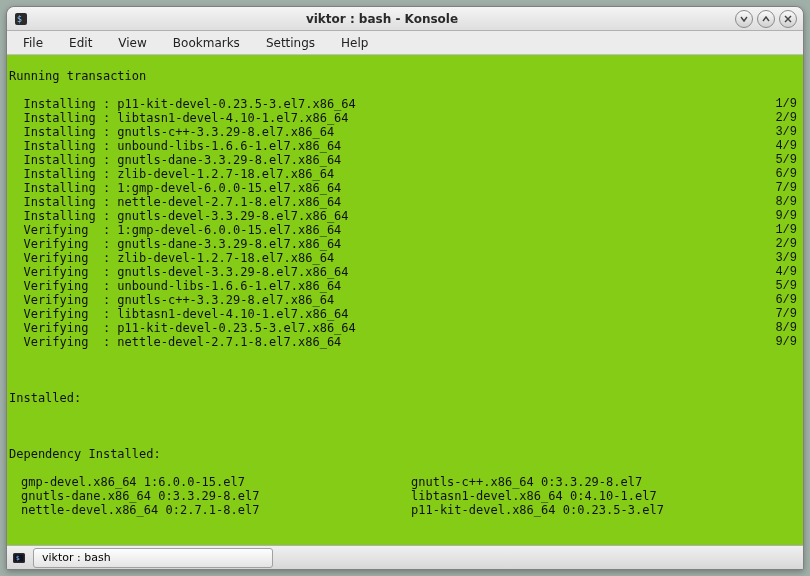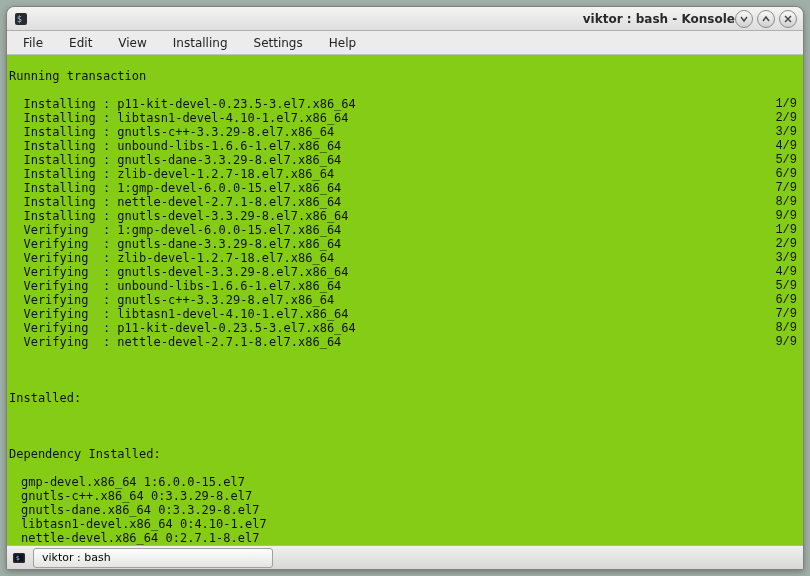--- a/index.html
+++ b/index.html
@@ -34,21 +34,21 @@
   }
   .titlebar .icon {
     margin-left: 6px;
     width: 16px; height: 16px;
     display: inline-flex;
     align-items: center;
     justify-content: center;
   }
   .titlebar .title {
     flex: 1;
-    text-align: right;
+    text-align: center;
     font-weight: bold;
     color: #2a2a2a;
     font-size: 12px;
   }
   .titlebar .controls {
     display: flex;
     gap: 4px;
     margin-right: 6px;
   }
   .winbtn {
@@ -84,21 +84,21 @@
     font-family: "DejaVu Sans Mono", "Liberation Mono", monospace;
     font-size: 12px;
     line-height: 14px;
     padding: 0 2px 2px 2px;
     white-space: pre;
     overflow: hidden;
   }
   .termrow { display: flex; }
   .termleft { flex: 1; }
   .termright { text-align: right; padding-right: 4px; min-width: 40px; font-family: Liberation Mono, monospace; }
-  .deprow { display: flex; padding-left: 12px; flex-direction: column;}
+  .deprow { display: flex; padding-left: 12px;}
   .depcol { flex: 1; }
   .taskbar {
     height: 24px;
     background: linear-gradient(#f0f0f0, #d8d8d8);
     border-top: 1px solid #b0b0b0;
     display: flex;
     align-items: center;
     padding: 0 4px;
     gap: 6px;
   }
@@ -146,21 +146,21 @@
             <line x1="7" y1="1" x2="1" y2="7" stroke="#444" stroke-width="1.4"></line>
           </svg>
       </span>
     </span>
   </div>
 
   <div class="menubar">
     <span class="menuitem">File</span>
     <span class="menuitem">Edit</span>
     <span class="menuitem">View</span>
-    <span class="menuitem">Installing</span>
+    <span class="menuitem">Bookmarks</span>
     <span class="menuitem">Settings</span>
     <span class="menuitem">Help</span>
   </div>
 
   <div class="terminal">
 <div>Running transaction</div>
 <div id="txn-block"><div class="termrow"><span class="termleft">  Installing : p11-kit-devel-0.23.5-3.el7.x86_64</span><span class="termright">1/9</span></div><div class="termrow"><span class="termleft">  Installing : libtasn1-devel-4.10-1.el7.x86_64</span><span class="termright">2/9</span></div><div class="termrow"><span class="termleft">  Installing : gnutls-c++-3.3.29-8.el7.x86_64</span><span class="termright">3/9</span></div><div class="termrow"><span class="termleft">  Installing : unbound-libs-1.6.6-1.el7.x86_64</span><span class="termright">4/9</span></div><div class="termrow"><span class="termleft">  Installing : gnutls-dane-3.3.29-8.el7.x86_64</span><span class="termright">5/9</span></div><div class="termrow"><span class="termleft">  Installing : zlib-devel-1.2.7-18.el7.x86_64</span><span class="termright">6/9</span></div><div class="termrow"><span class="termleft">  Installing : 1:gmp-devel-6.0.0-15.el7.x86_64</span><span class="termright">7/9</span></div><div class="termrow"><span class="termleft">  Installing : nettle-devel-2.7.1-8.el7.x86_64</span><span class="termright">8/9</span></div><div class="termrow"><span class="termleft">  Installing : gnutls-devel-3.3.29-8.el7.x86_64</span><span class="termright">9/9</span></div><div class="termrow"><span class="termleft">  Verifying  : 1:gmp-devel-6.0.0-15.el7.x86_64</span><span class="termright">1/9</span></div><div class="termrow"><span class="termleft">  Verifying  : gnutls-dane-3.3.29-8.el7.x86_64</span><span class="termright">2/9</span></div><div class="termrow"><span class="termleft">  Verifying  : zlib-devel-1.2.7-18.el7.x86_64</span><span class="termright">3/9</span></div><div class="termrow"><span class="termleft">  Verifying  : gnutls-devel-3.3.29-8.el7.x86_64</span><span class="termright">4/9</span></div><div class="termrow"><span class="termleft">  Verifying  : unbound-libs-1.6.6-1.el7.x86_64</span><span class="termright">5/9</span></div><div class="termrow"><span class="termleft">  Verifying  : gnutls-c++-3.3.29-8.el7.x86_64</span><span class="termright">6/9</span></div><div class="termrow"><span class="termleft">  Verifying  : libtasn1-devel-4.10-1.el7.x86_64</span><span class="termright">7/9</span></div><div class="termrow"><span class="termleft">  Verifying  : p11-kit-devel-0.23.5-3.el7.x86_64</span><span class="termright">8/9</span></div><div class="termrow"><span class="termleft">  Verifying  : nettle-devel-2.7.1-8.el7.x86_64</span><span class="termright">9/9</span></div></div>
 <div> </div>
 <div>Installed:</div>
 <div> </div>

